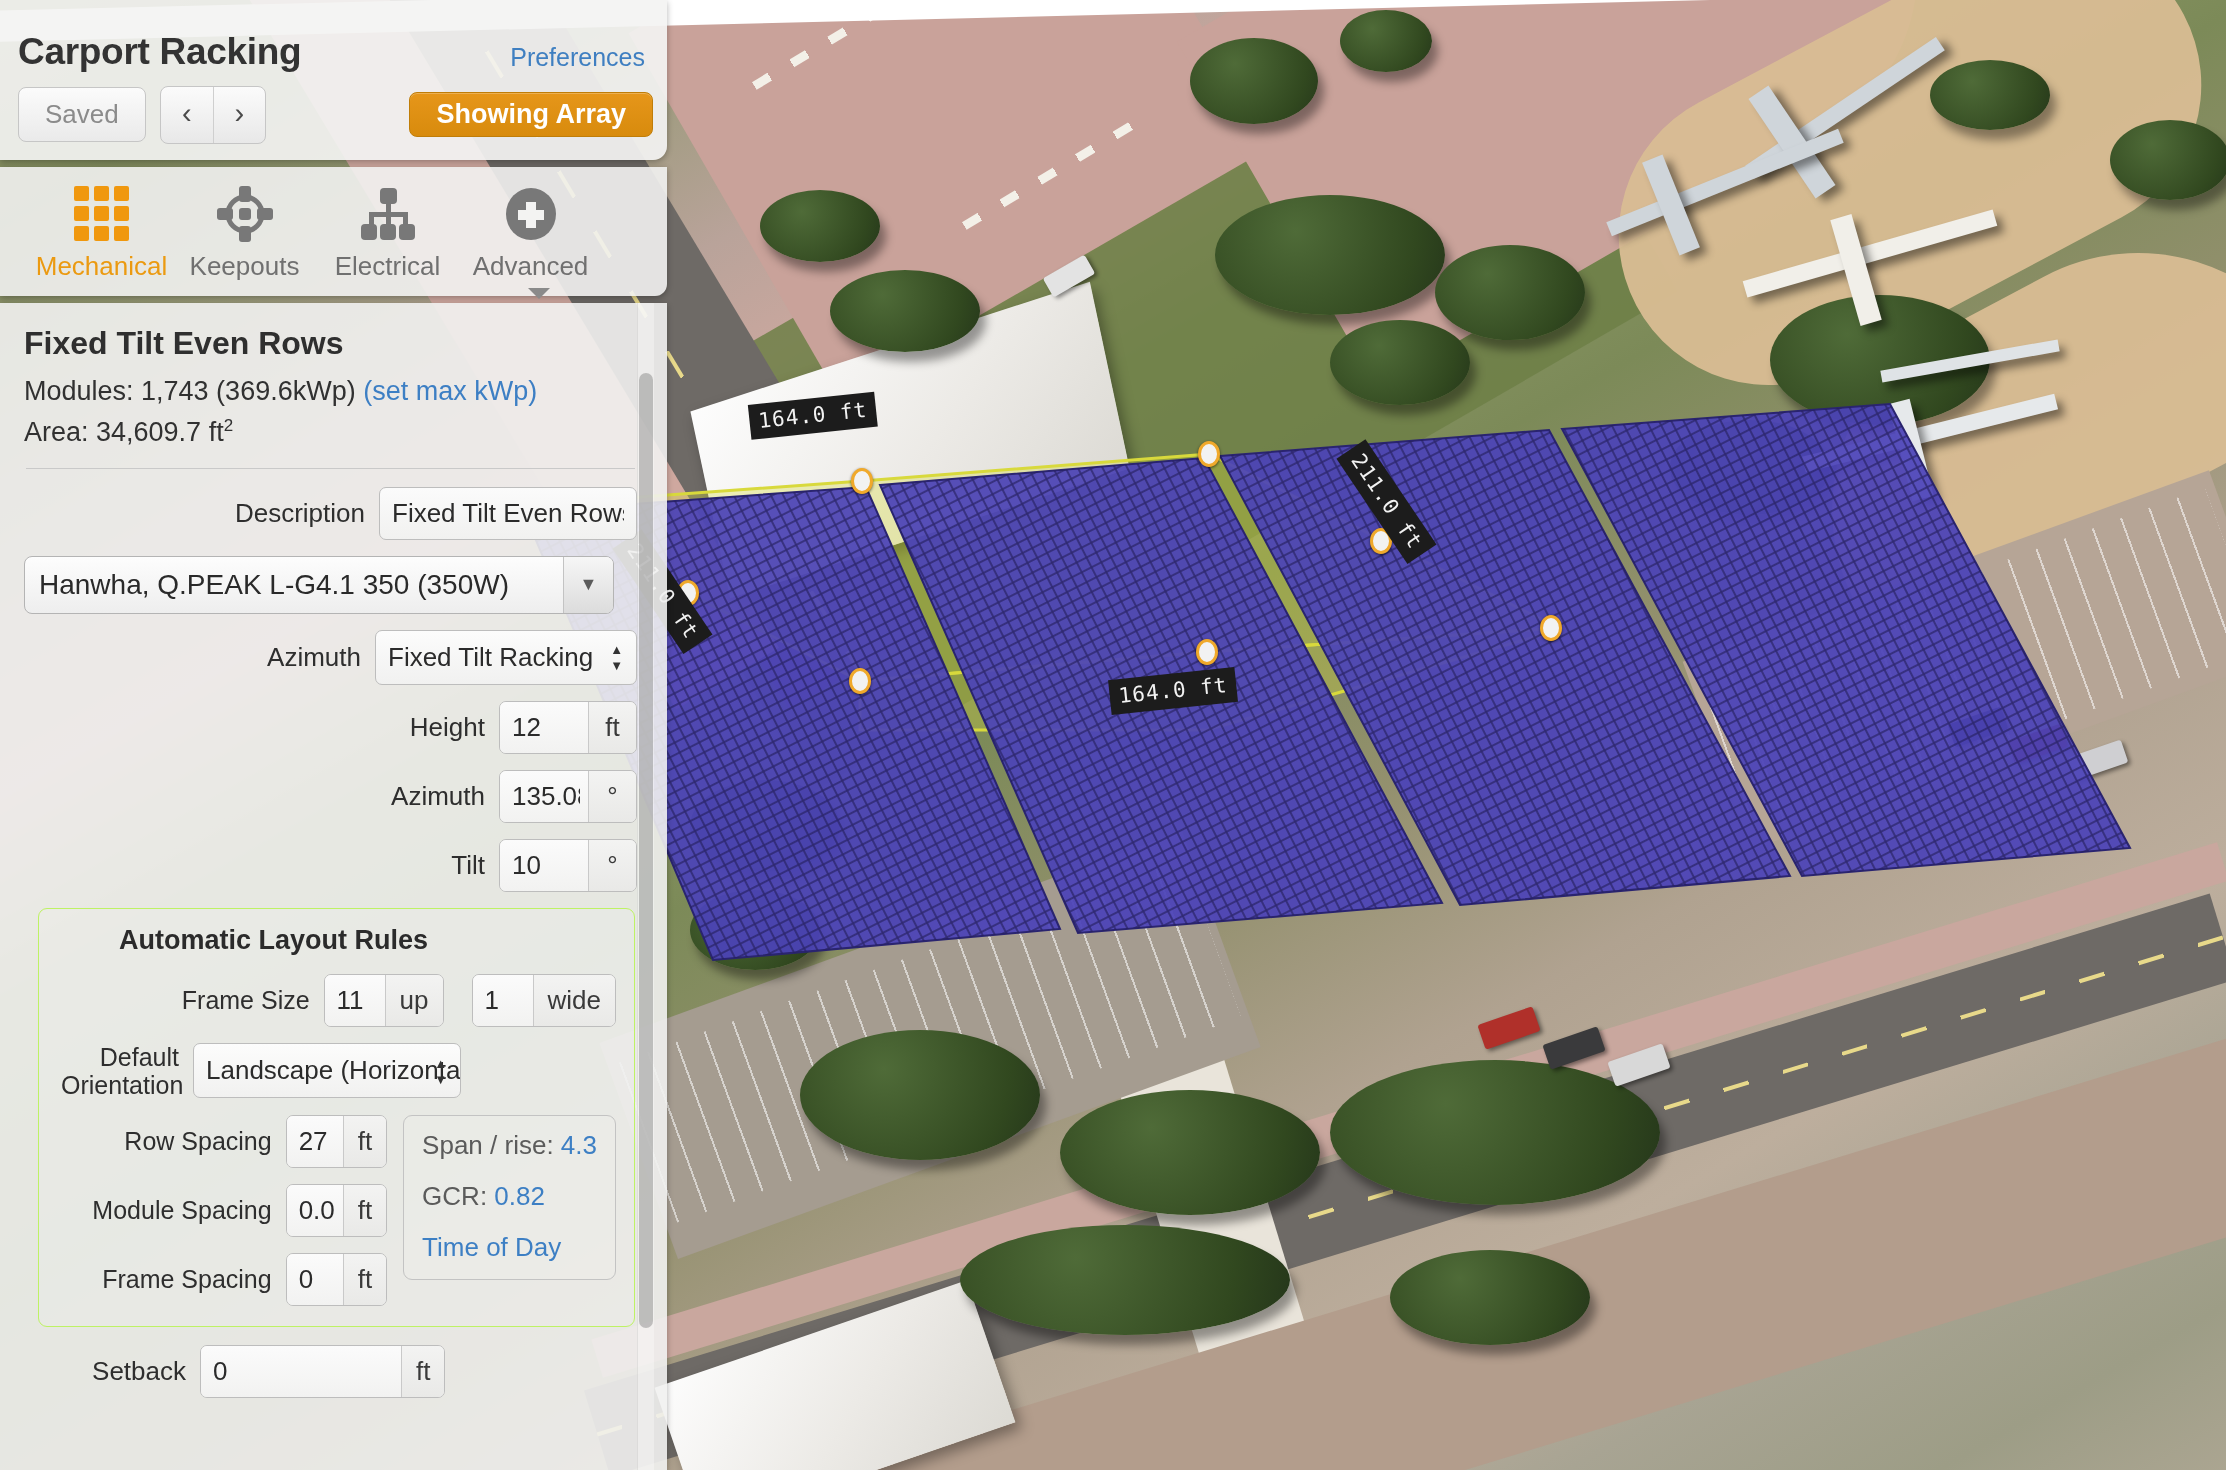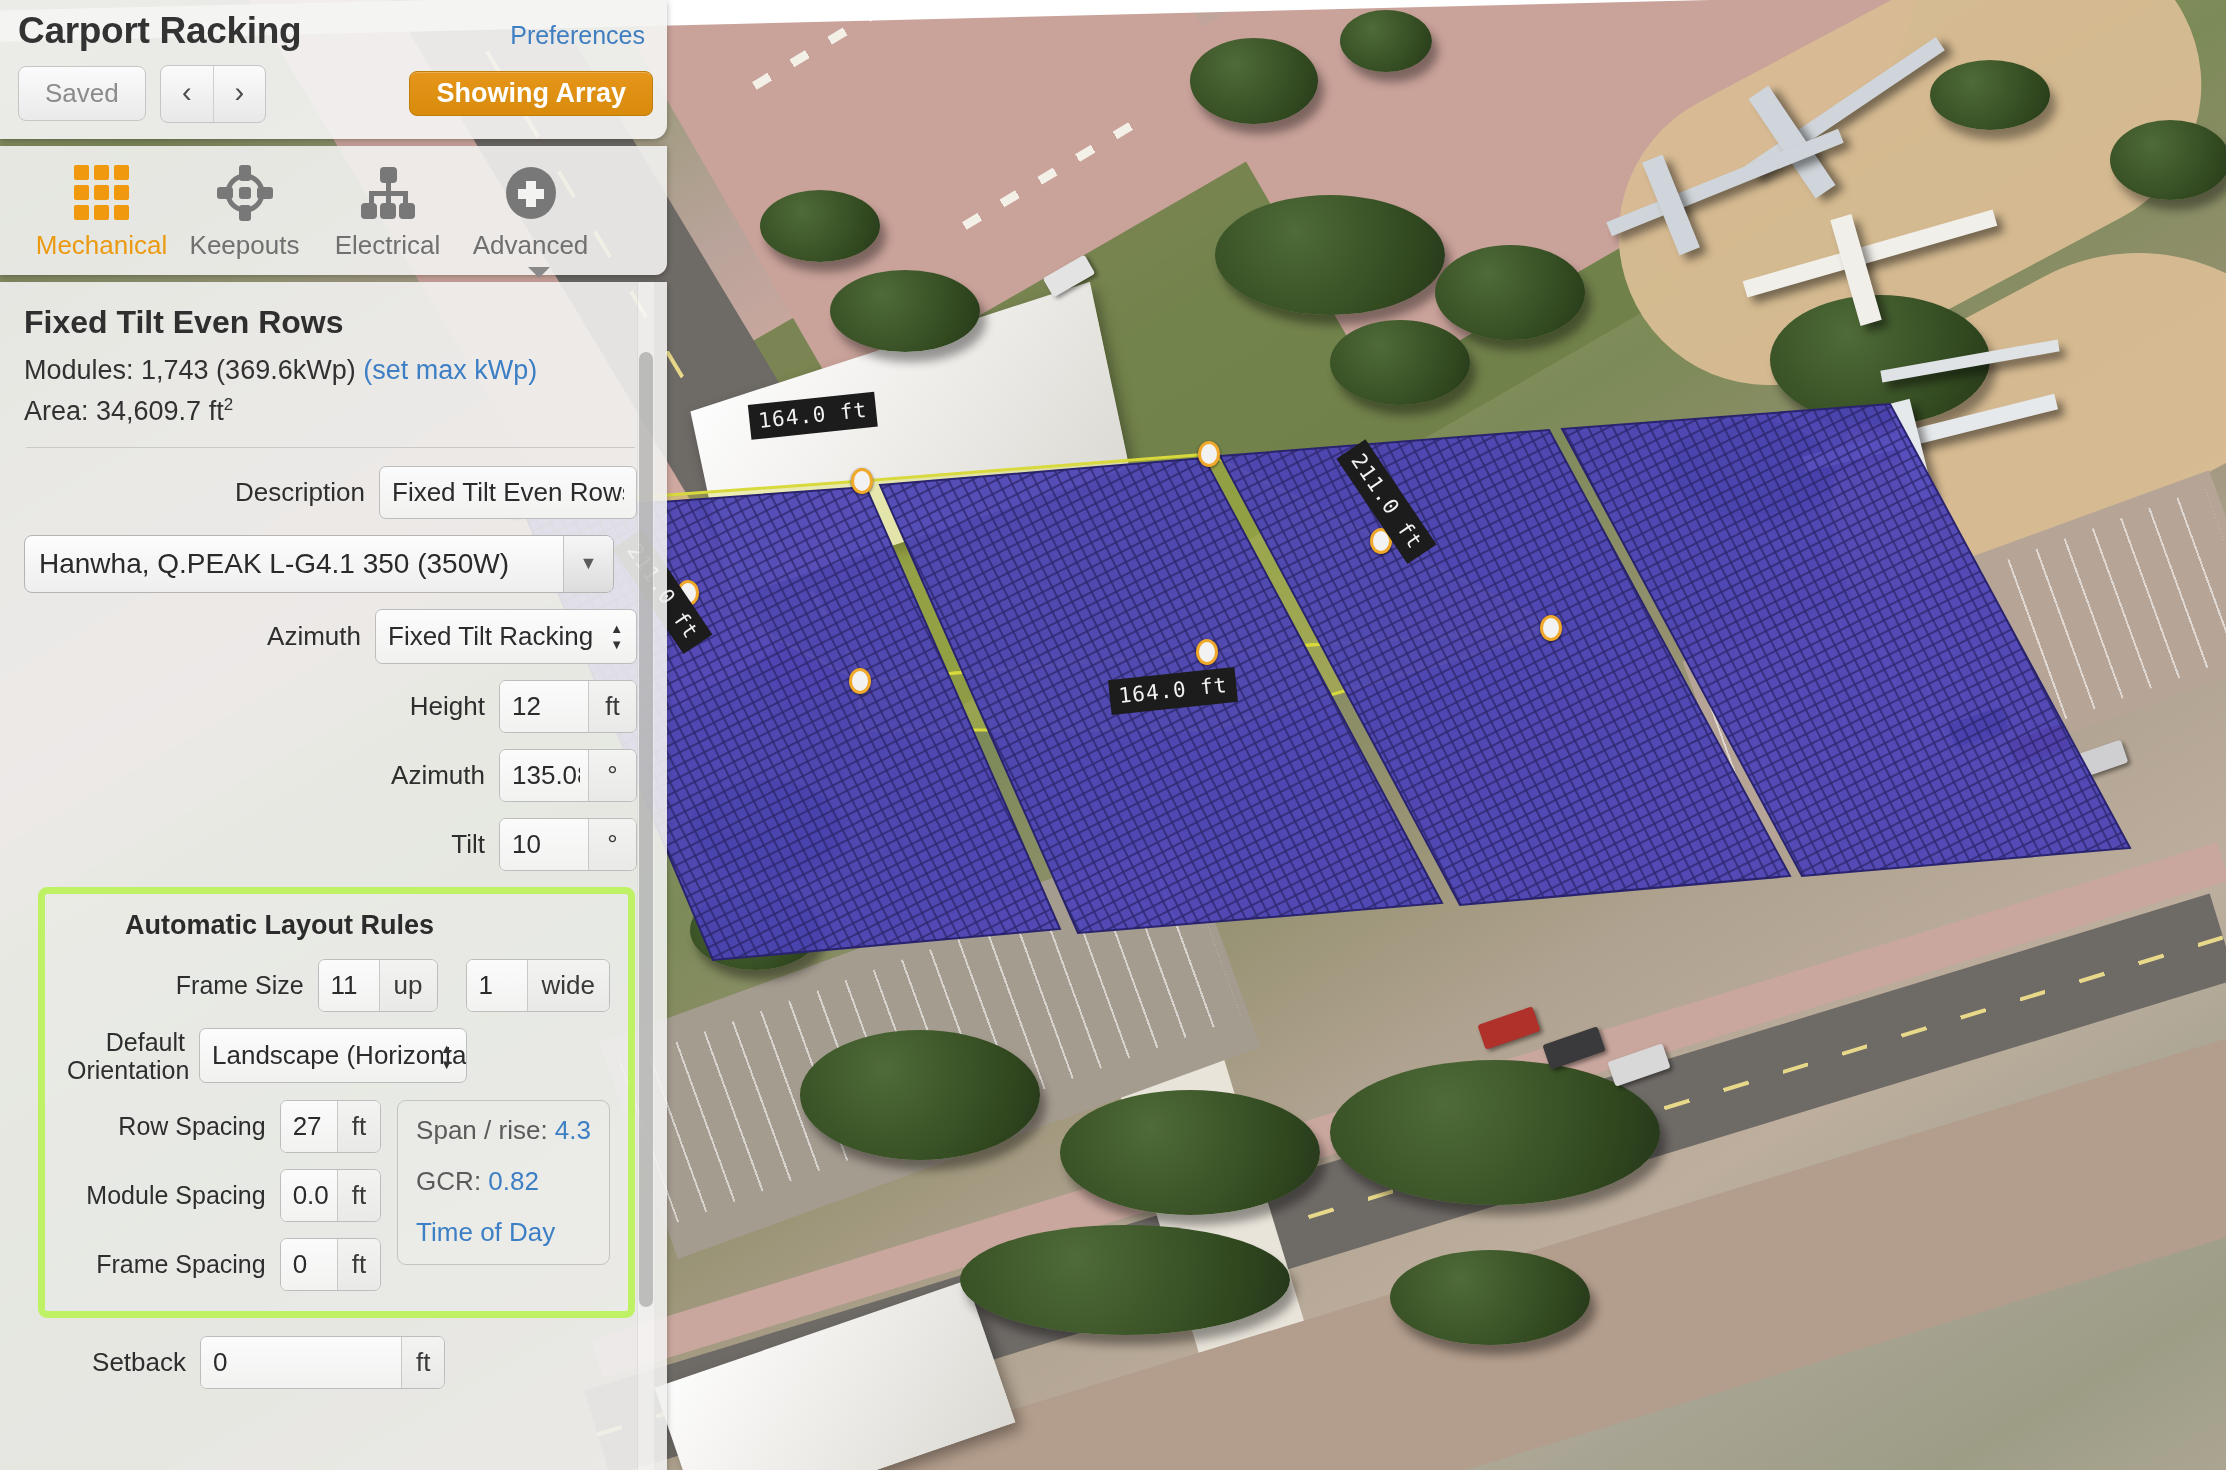--- a/index.html
+++ b/index.html
@@ -182,22 +182,23 @@
     border-bottom-right-radius: 14px;
     background: rgba(243,243,242,0.92);
   }
 
   
   .hdr {
     padding: 12px 14px 16px 18px;
   }
   .hdr-top {
     display: flex;
-    align-items: flex-start;
+    align-items: flex-end;
     justify-content: space-between;
+    margin-top: 21px;
   }
   .hdr-title {
     font-size: 37px;
     font-weight: bold;
     color: #333;
     letter-spacing: -.3px;
     line-height: 1.05;
   }
   .prefs {
     font-size: 25px;
@@ -438,21 +439,21 @@
     color: #3a3a3a;
     padding: 10px 14px;
     display: flex; align-items: center;
     min-width: 48px;
     justify-content: center;
   }
   .w-lg input { width: 170px; }
 
   
   .rules {
-    border: 7px solid #bef264;
+    border: 1px solid #bef264;
     border-radius: 9px;
     padding: 14px 18px 18px 14px;
     margin: 10px 2px 18px 14px;
     background: rgba(255,255,255,0.10);
   }
   .rules-title {
     font-size: 27px;
     font-weight: bold;
     color: #2b2b2b;
     margin: 2px 0 18px 66px;

